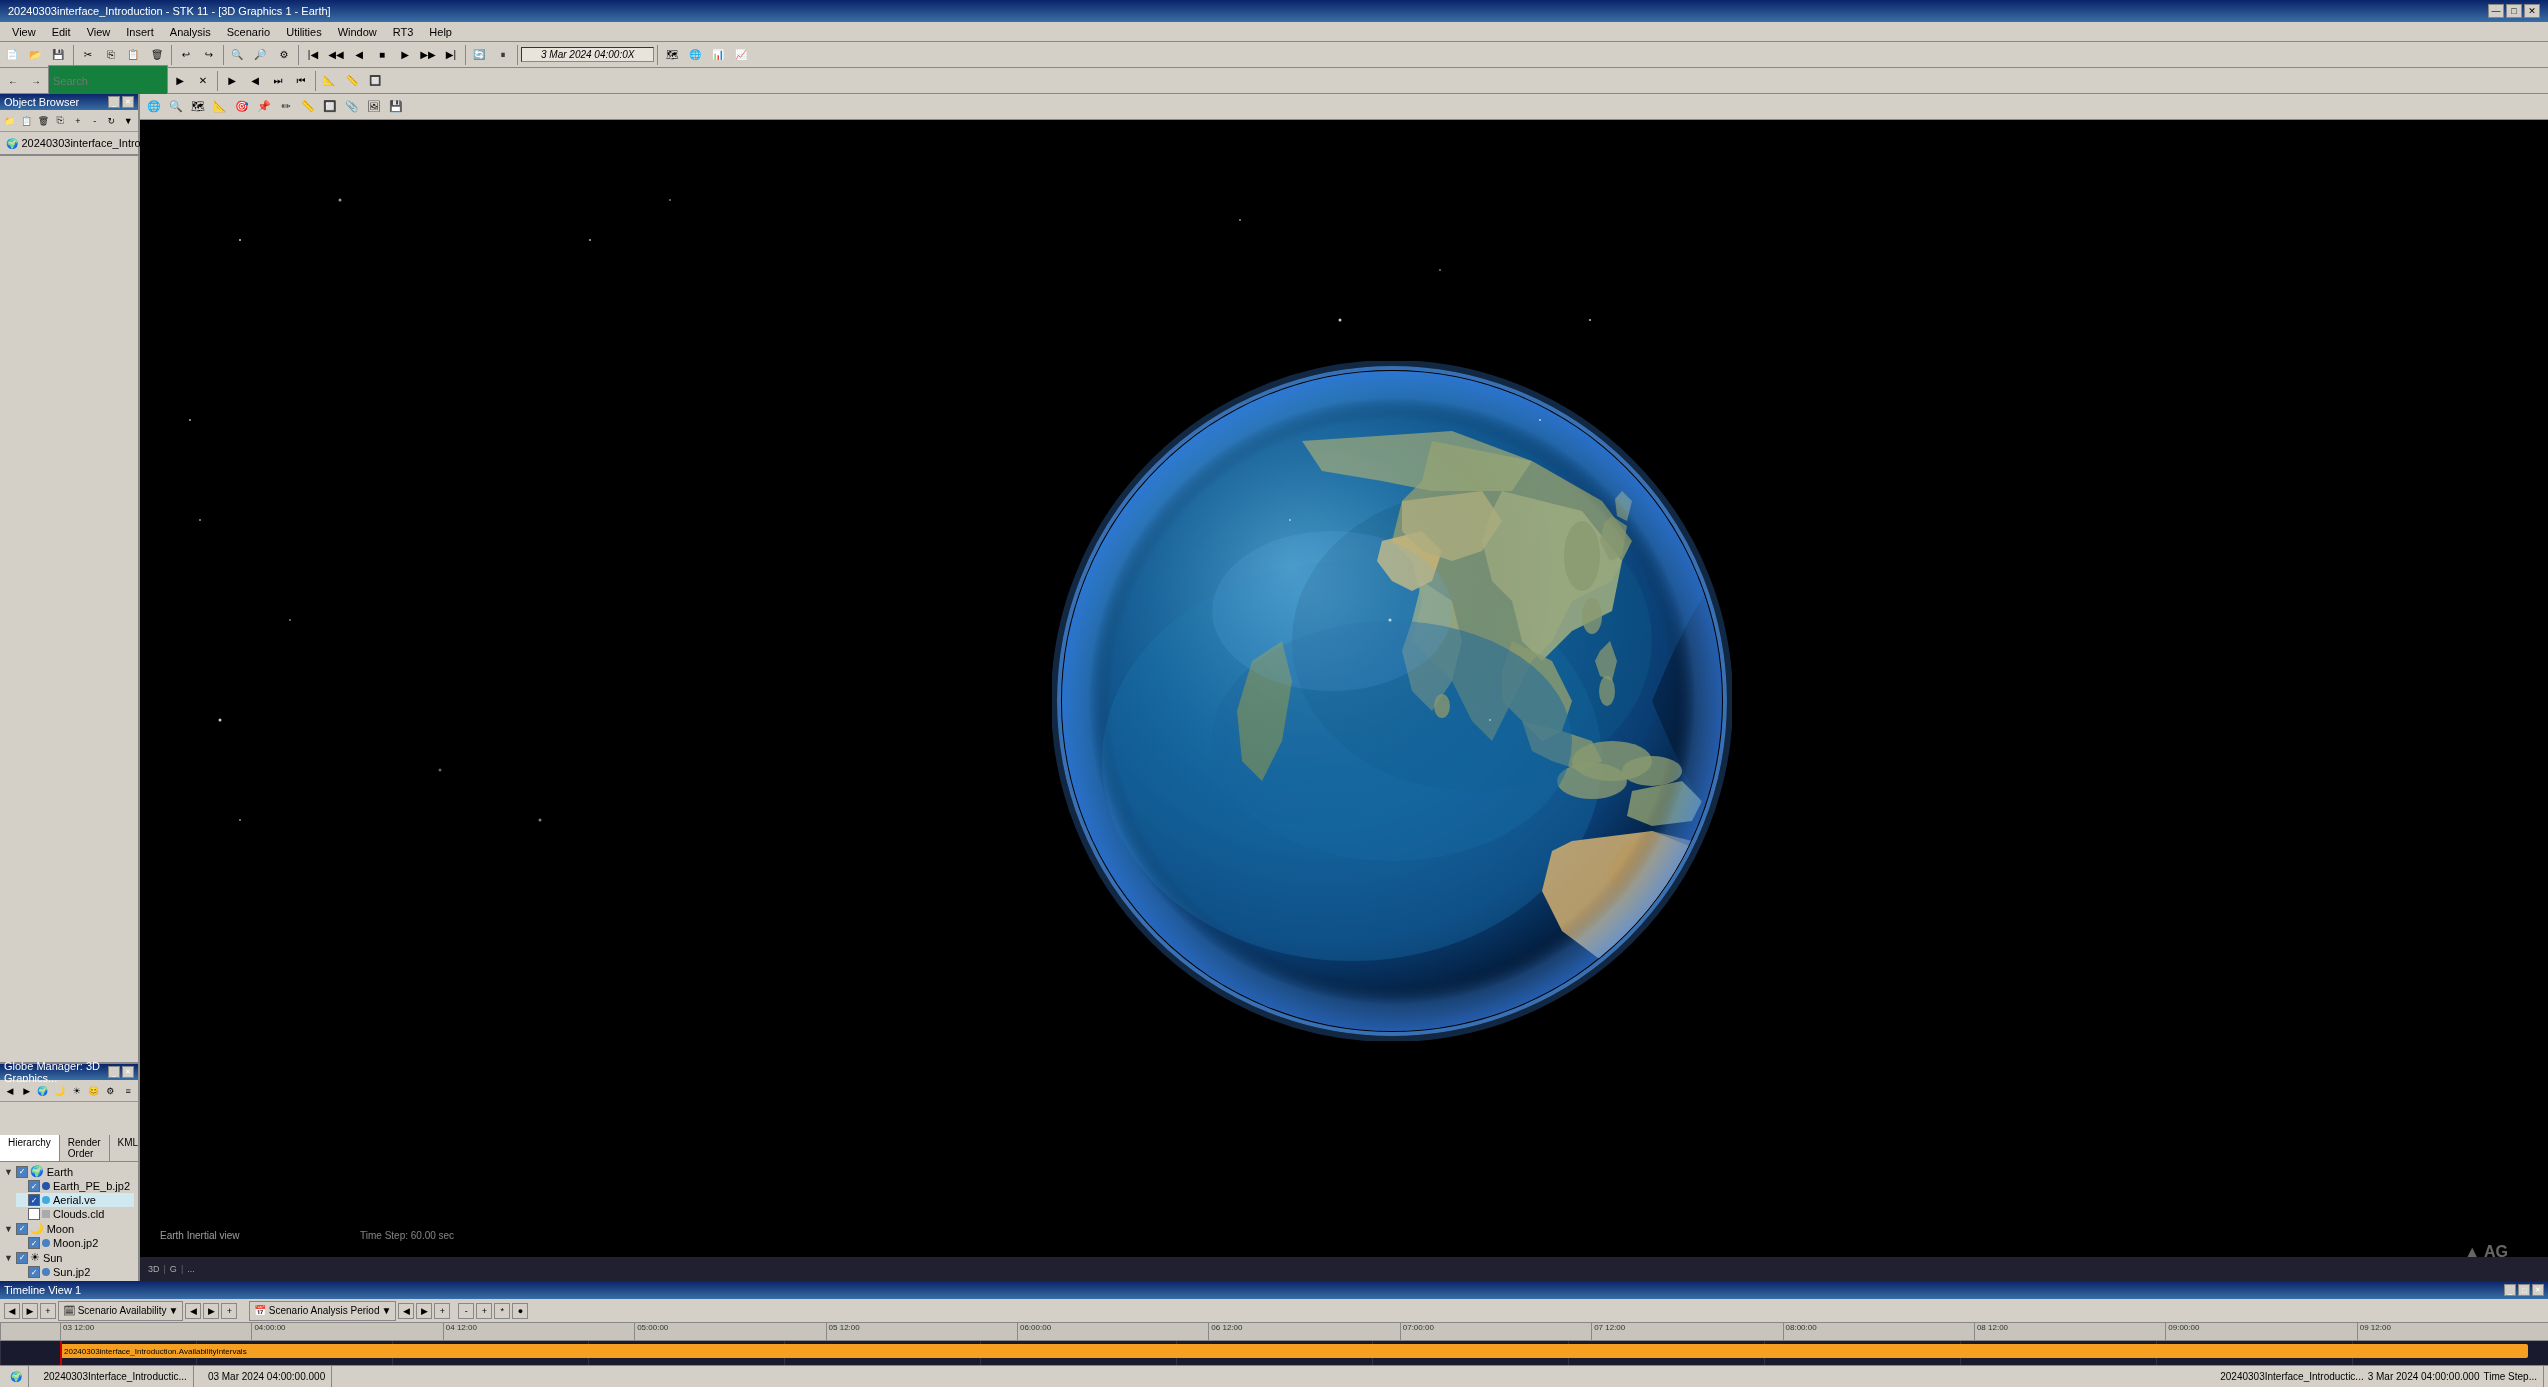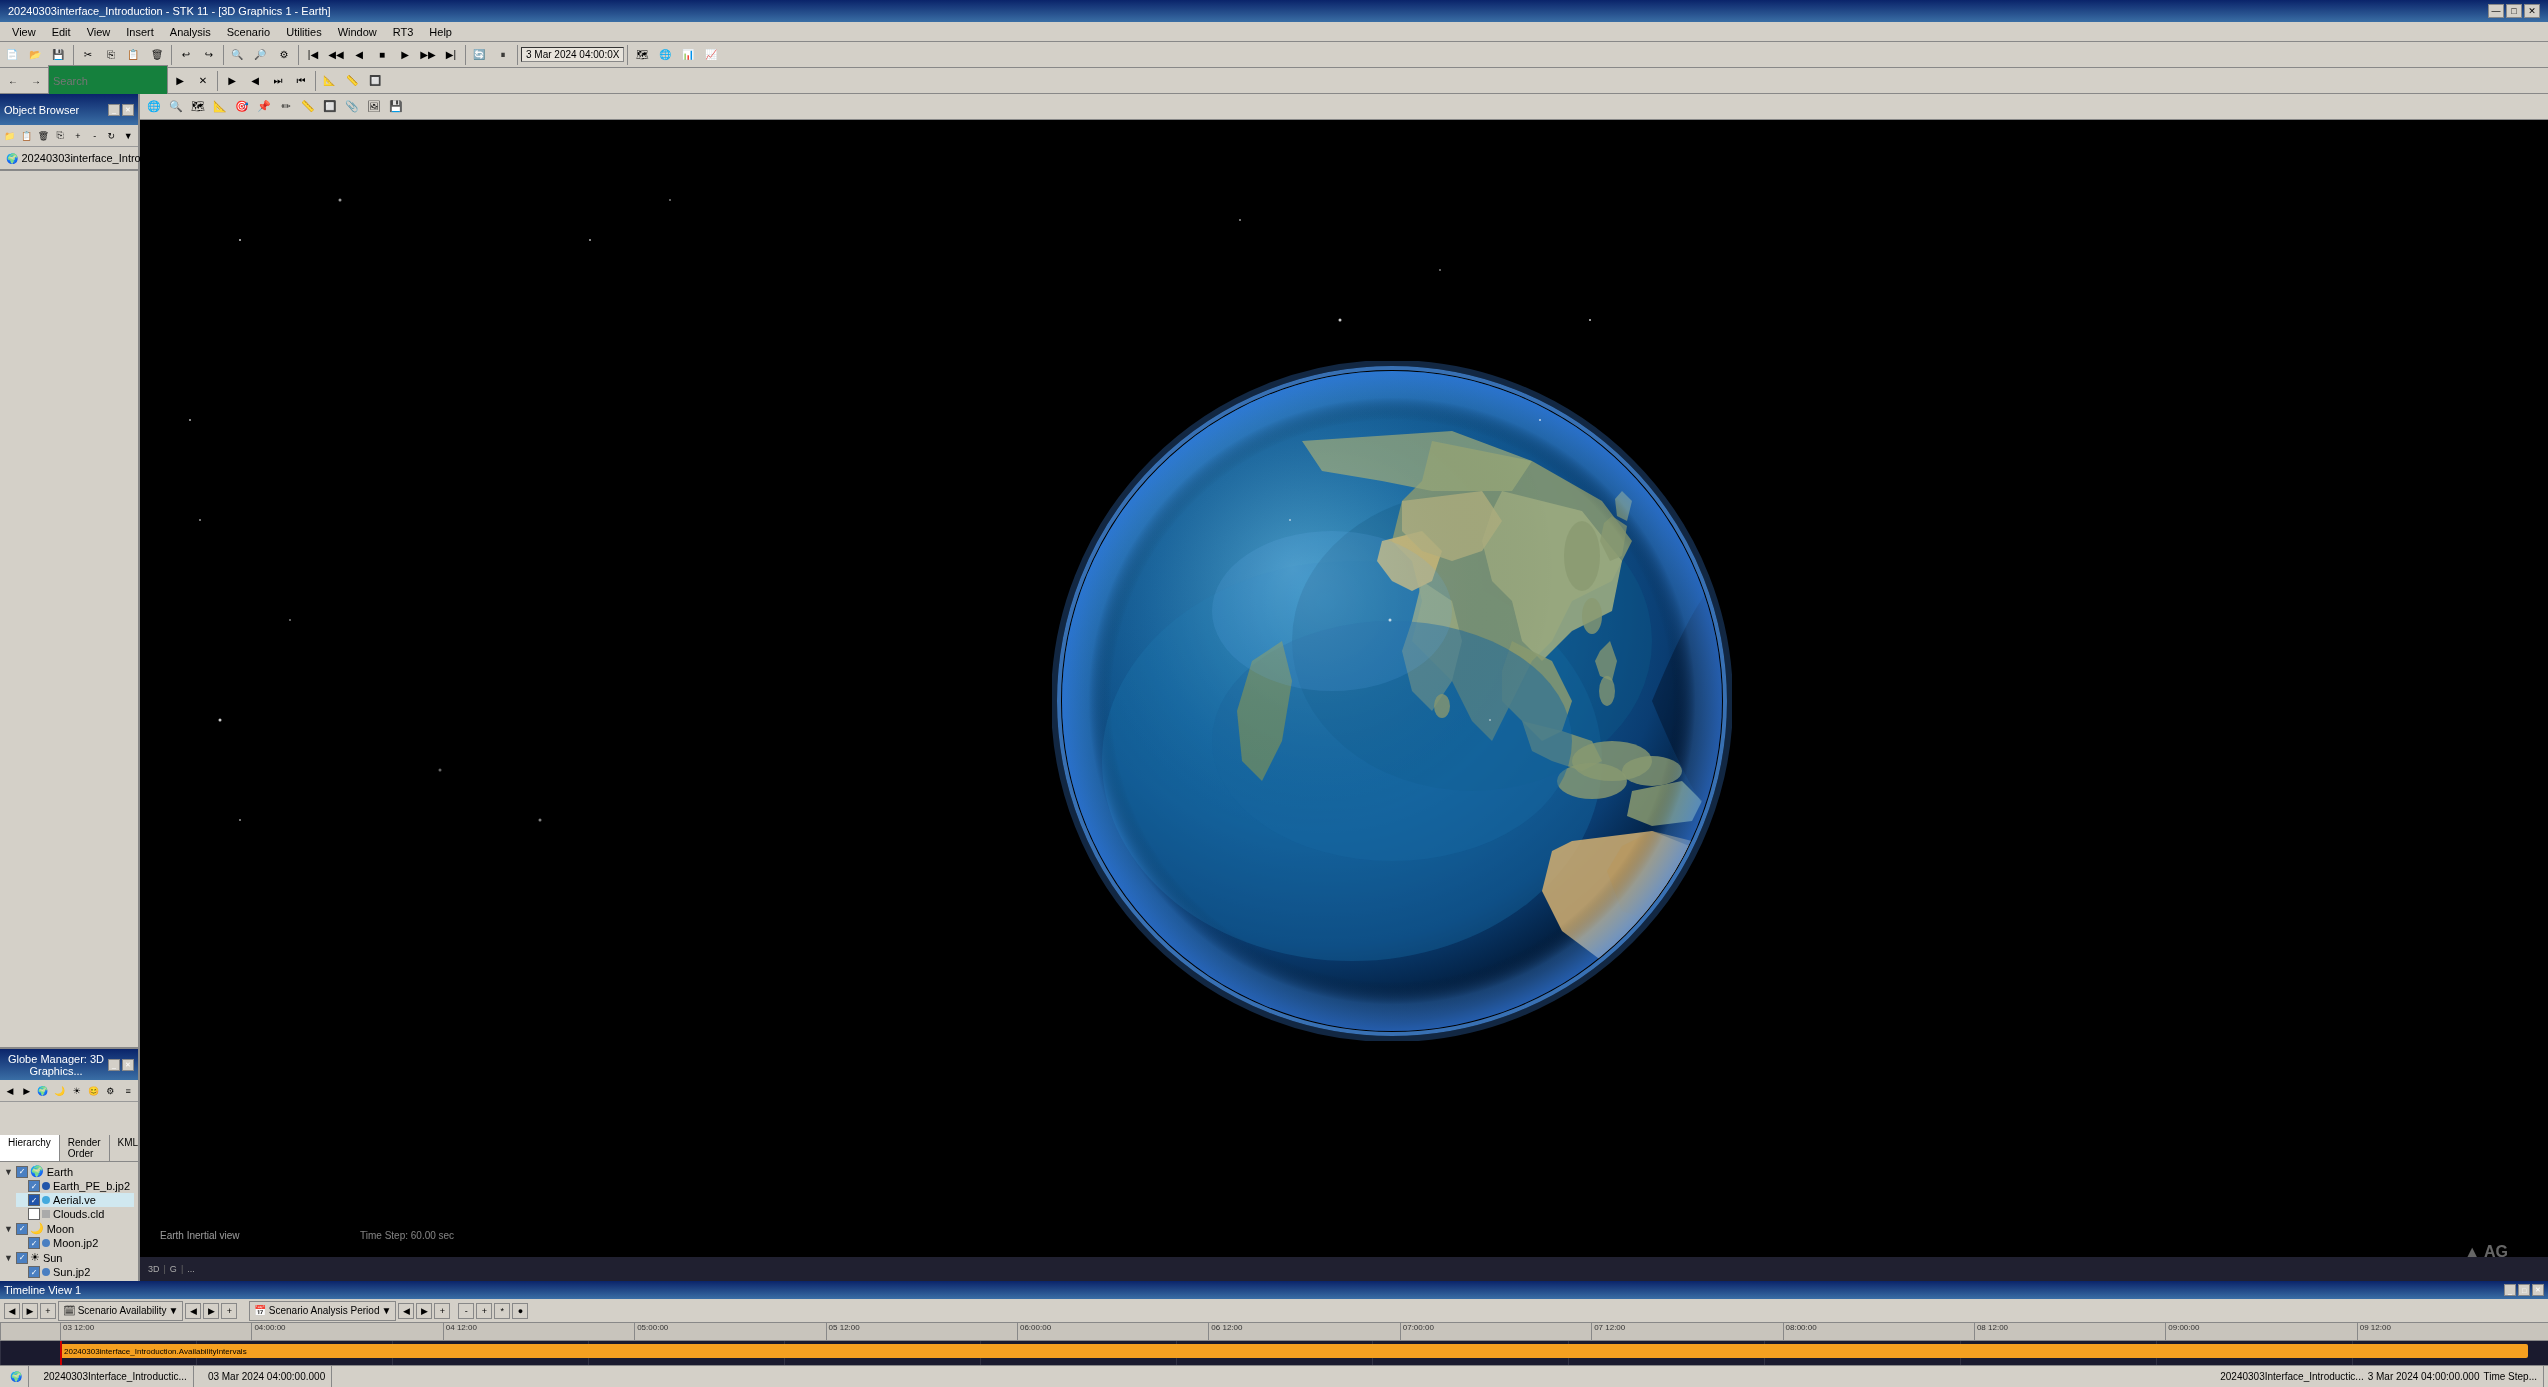--- a/index.html
+++ b/index.html
@@ -90,27 +90,26 @@
       border: 1px solid #888;
       background: #15803d;
       padding: 0 4px;
       font-size: 11px;
     }
 
     
     .panel-title-bar {
       background: linear-gradient(to bottom, #0a246a, #3a6ea5);
       color: white;
-      height: 31px;
+      height: 16px;
       display: flex;
       align-items: center;
       justify-content: space-between;
       padding: 0 4px;
       font-size: 11px;
-      text-align: center;
     }
     .panel-title-controls { display: flex; gap: 2px; }
     .panel-title-btn {
       width: 12px; height: 12px;
       background: #d4d0c8;
       border: 1px solid #888;
       display: flex; align-items: center; justify-content: center;
       font-size: 7px; cursor: pointer;
     }
     .object-browser-toolbar {
@@ -300,22 +299,23 @@
       align-items: center;
       gap: 4px;
       padding: 0 6px;
       border-right: 1px solid #888;
       height: 100%;
     }
 
     .time-display-small {
       background: #e8e4dc;
       border: 1px inset #888;
-      padding: 1px 4px;
+      padding: 1px 19px;
       font-size: 10px;
+      font-style: italic;
     }
 
     .layout-container {
       display: flex;
       flex-direction: column;
       height: 1387px;
       width: 2548px;
     }
 
     .content-area {

